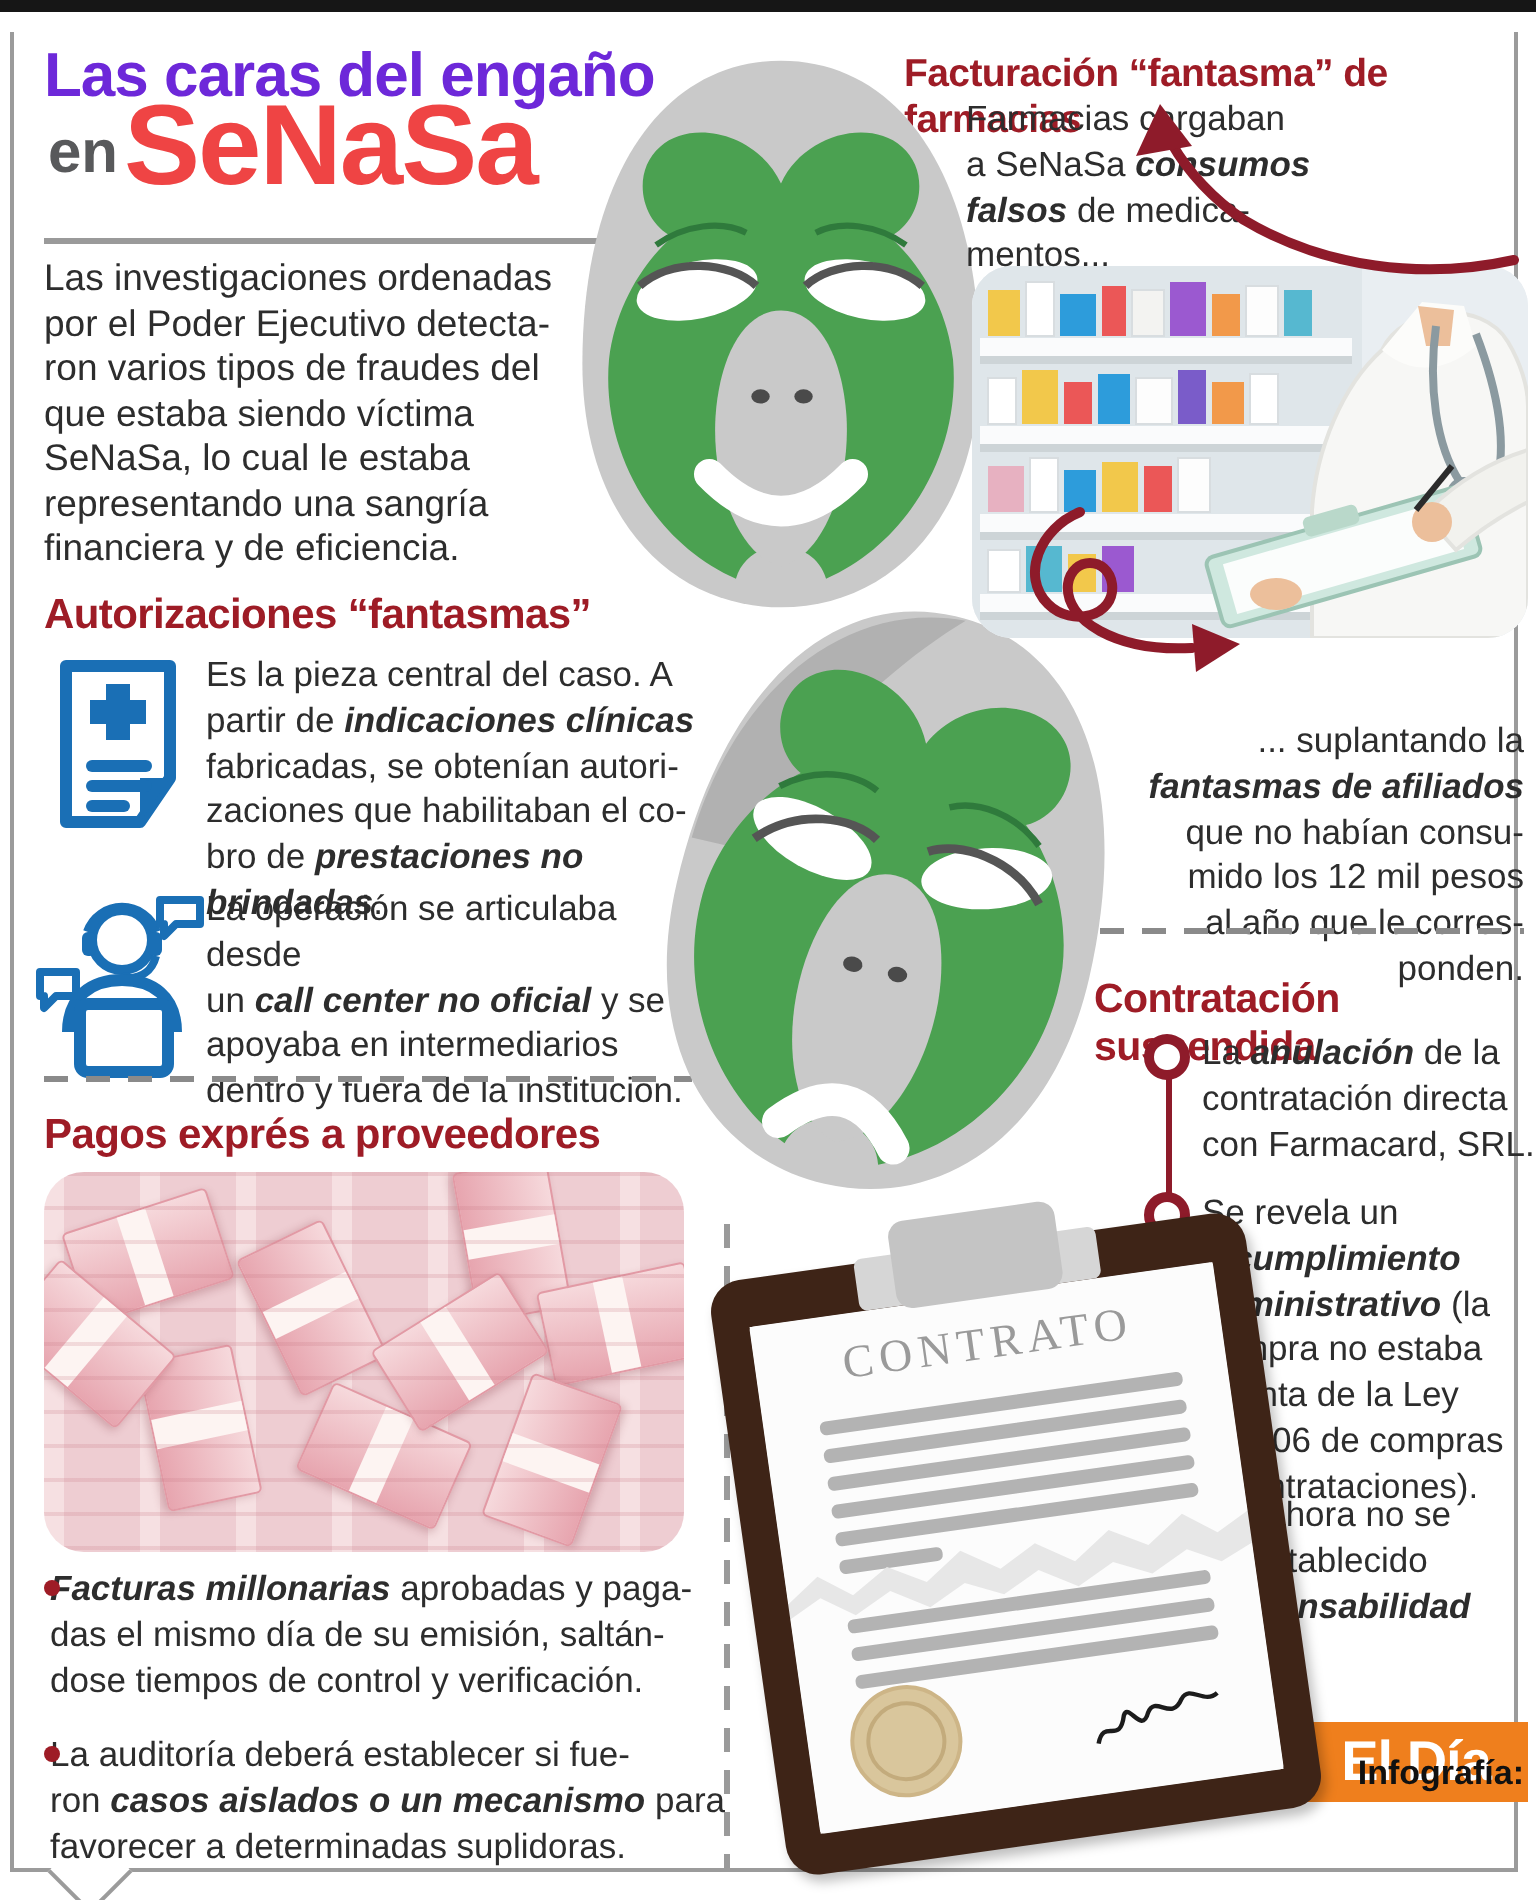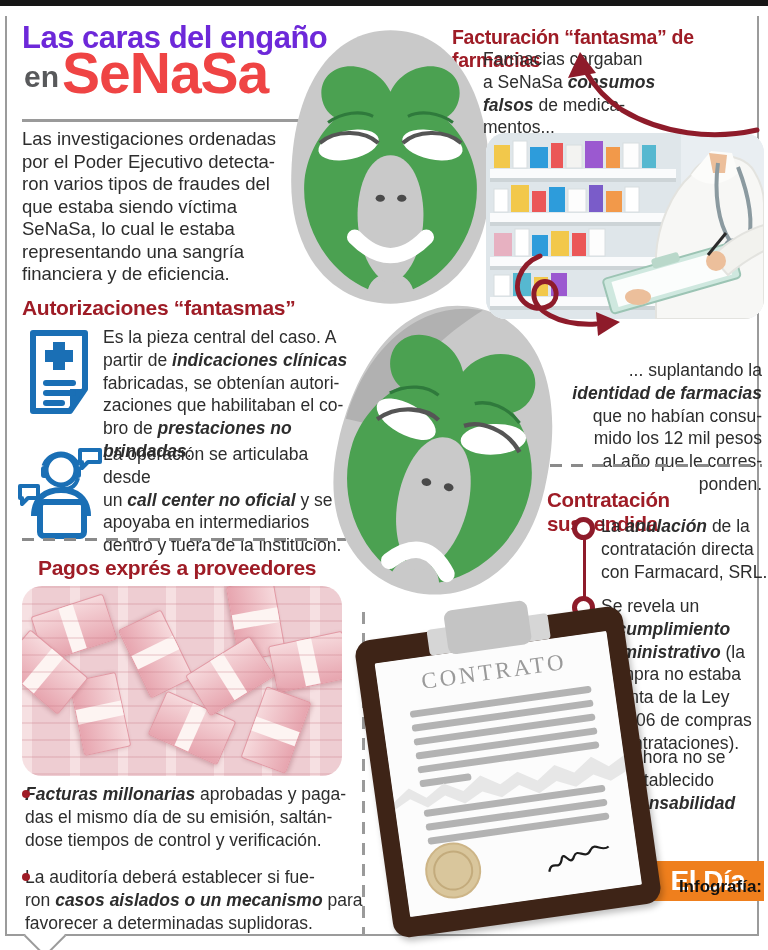--- a/index.html
+++ b/index.html
@@ -12,21 +12,21 @@
   .notch{left:30px;top:921px;width:28px;height:28px;background:#fff;transform:rotate(45deg);
          border-right:2px solid #9b9b9b;border-bottom:2px solid #9b9b9b;}
   
   .t1{left:22px;top:20px;font-size:31px;font-weight:800;color:#6d28d9;letter-spacing:-0.5px;}
   .t2pre{left:24px;top:60px;font-size:30px;font-weight:800;color:#58595b;}
   .brand{left:62px;top:40px;font-size:57px;font-weight:800;color:#ef4444;letter-spacing:-1px;}
   .rule{left:22px;top:119px;width:278px;height:3px;background:#9a9a9a;}
   .intro{left:22px;top:128px;width:310px;font-size:18.5px;line-height:1.22;color:#2d2d2d;}
   .redhead{font-weight:800;color:#9e1c26;font-size:21px;letter-spacing:-0.3px;}
   .h-auth{left:22px;top:296px;text-align:right;}
-  .h-pagos{left:22px;top:556px;margin-left:16px;}
+  .h-pagos{left:22px;top:556px;}
   .h-fact{left:452px;top:26px;font-size:19.5px;width:312px;}
   .h-contr{left:547px;top:488px;font-size:20.5px;width:220px;}
   .rich{white-space:pre-line;}
   .s-bi{font-weight:700;font-style:italic;}
   .body17{font-size:17.5px;line-height:1.3;color:#2d2d2d;}
   .p-auth1{left:103px;top:326px;width:250px;}
   .p-auth2{left:103px;top:443px;width:255px;}
   .p-fact{left:483px;top:48px;width:175px;z-index:6;}
   .p-supl{left:553px;top:320px;width:209px;text-align:right;margin-top:39px;}
   
@@ -285,21 +285,21 @@
   </div>
 
   <div class="abs" style="left:506px;top:252px;z-index:6;">
     <svg width="150" height="100" viewBox="0 0 150 100">
       <path d="M34,4 C14,12 4,36 18,50 C30,62 52,56 50,40 C48,26 30,26 28,40 C26,58 52,74 90,72" fill="none" stroke="#8e1b2a" stroke-width="5" stroke-linecap="round"></path>
       <polygon points="114,70 90,60 92,84" fill="#8e1b2a"></polygon>
     </svg>
   </div>
 
   <div class="abs rich body17 p-supl"><span class="s-n">... suplantando la
-</span><span class="s-bi">identidad de farmacias</span><span class="s-n">
+</span><span class="s-bi">fantasmas de afiliados</span><span class="s-n">
 que no habían consu-
 mido los 12 mil pesos
 al año que le corres-
 ponden.</span></div>
 
   <div class="abs dash-h dash-right"></div>
 
   <div class="abs redhead h-contr">Contratación suspendida</div>
 
   <div class="abs tl-line"></div>

